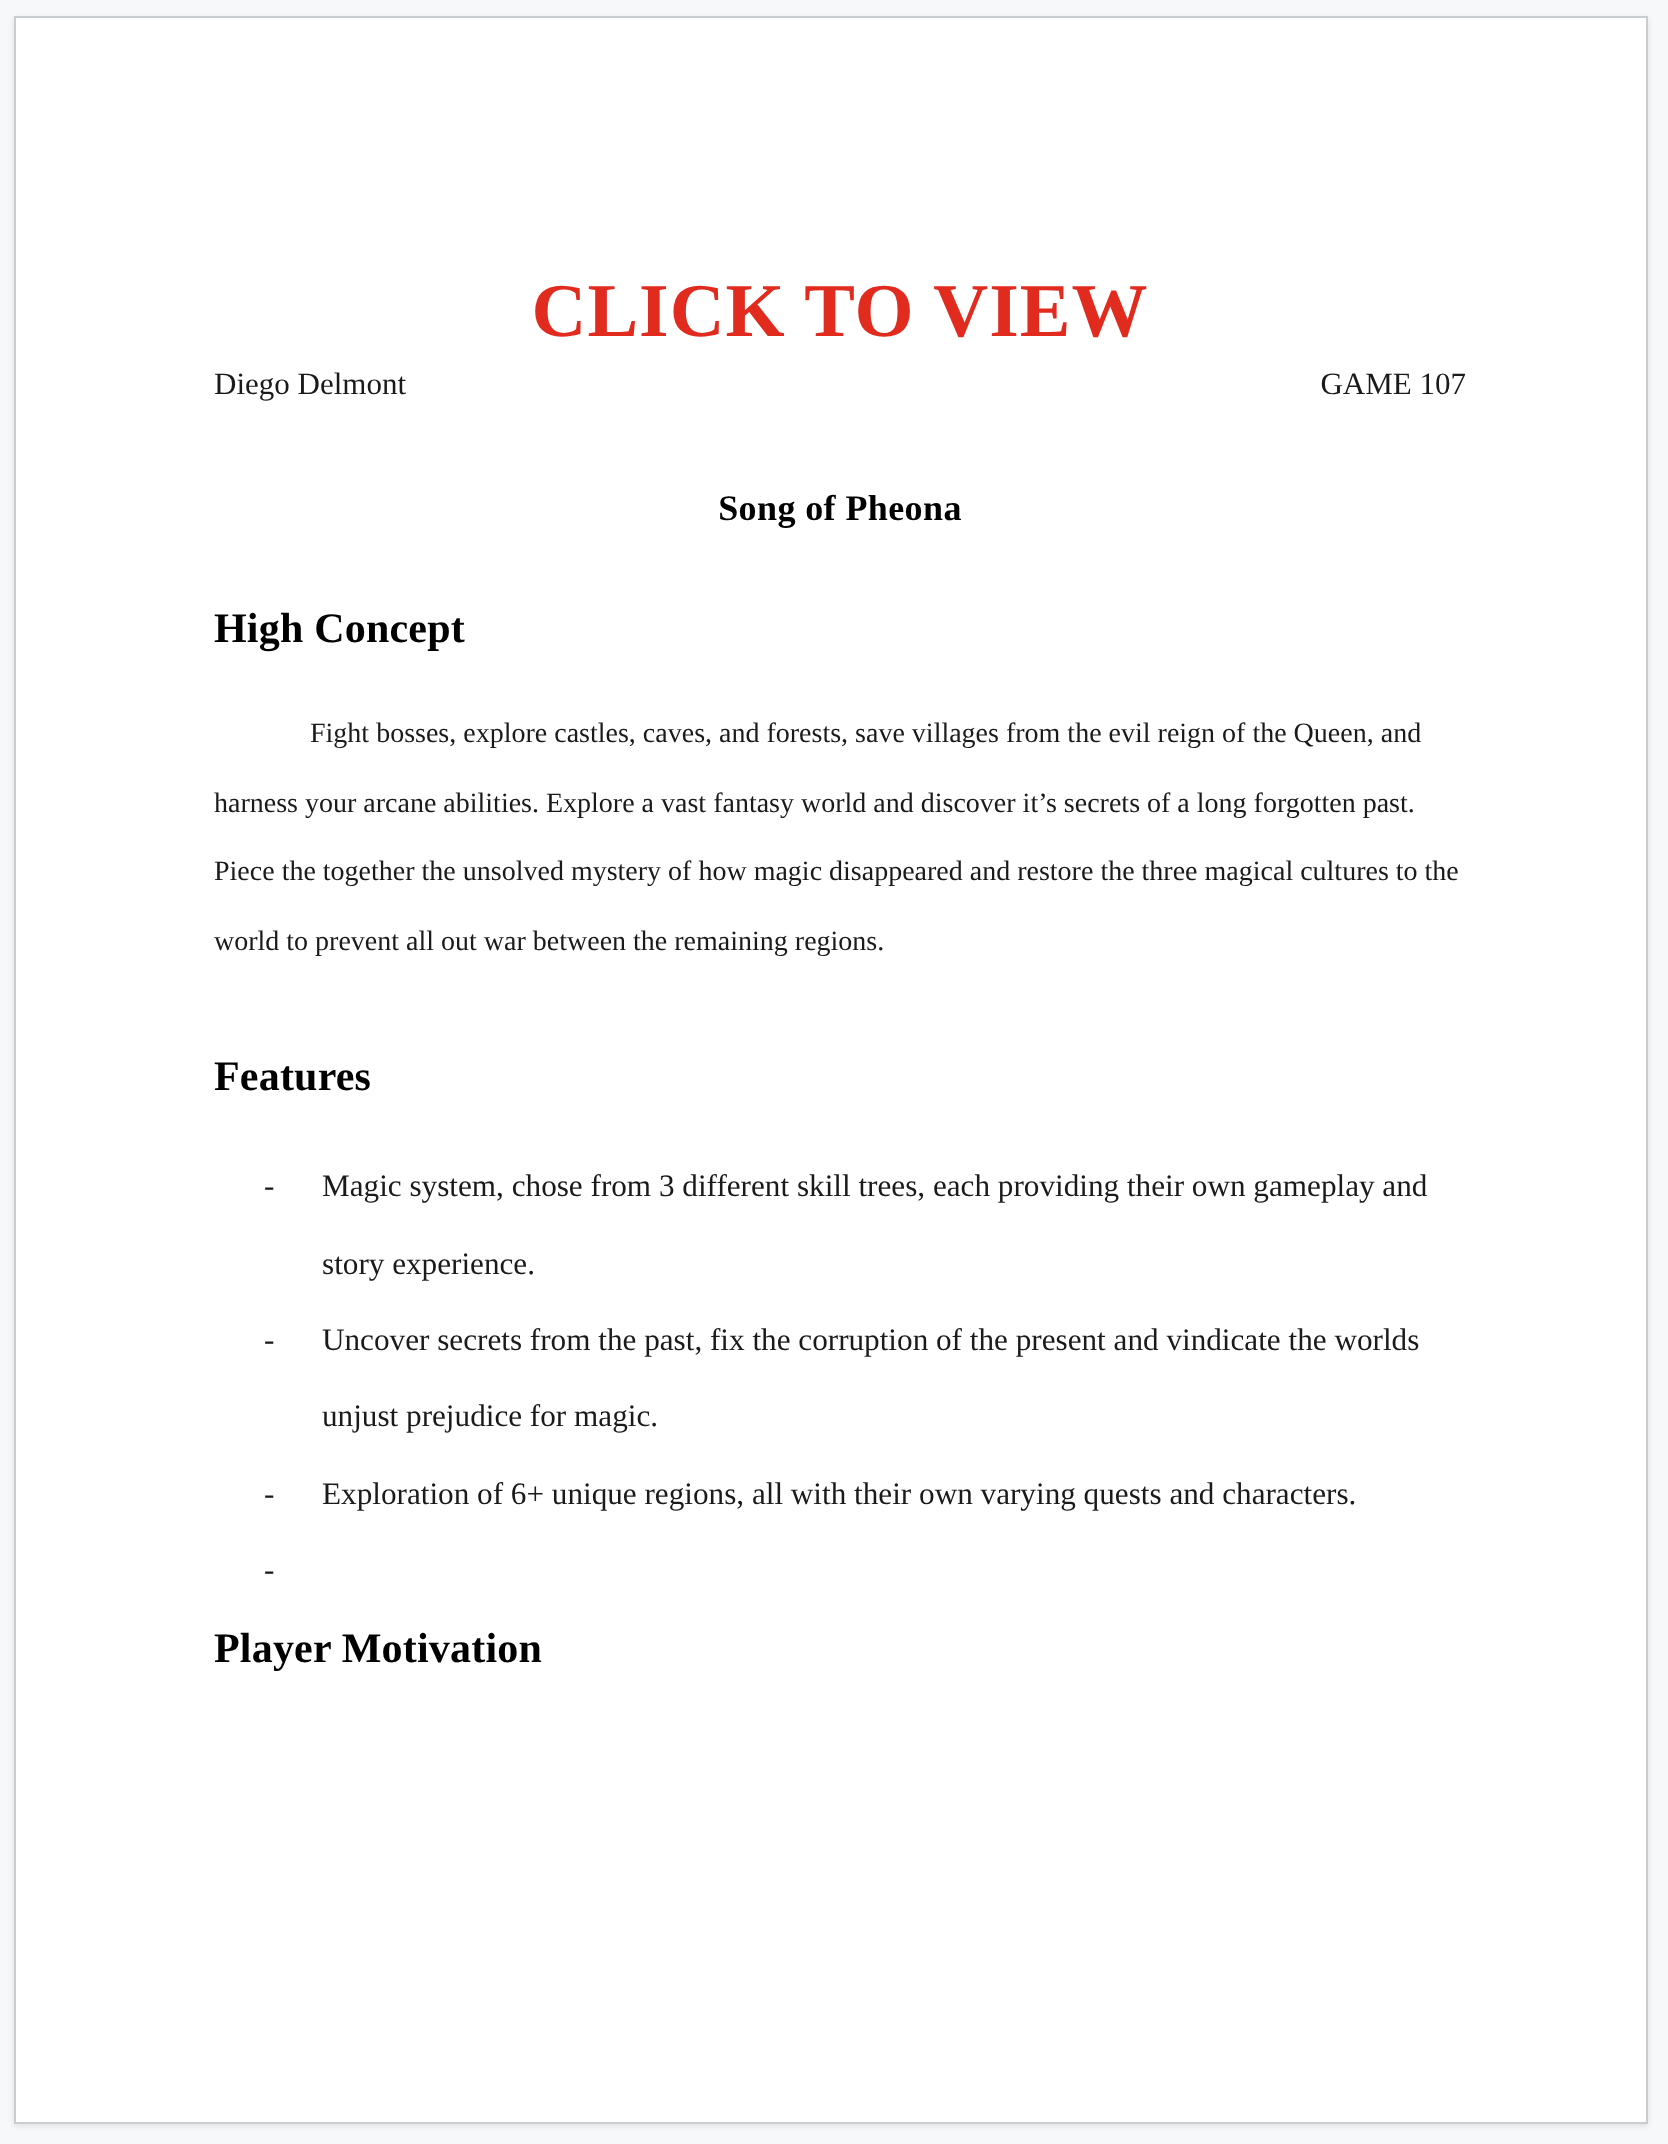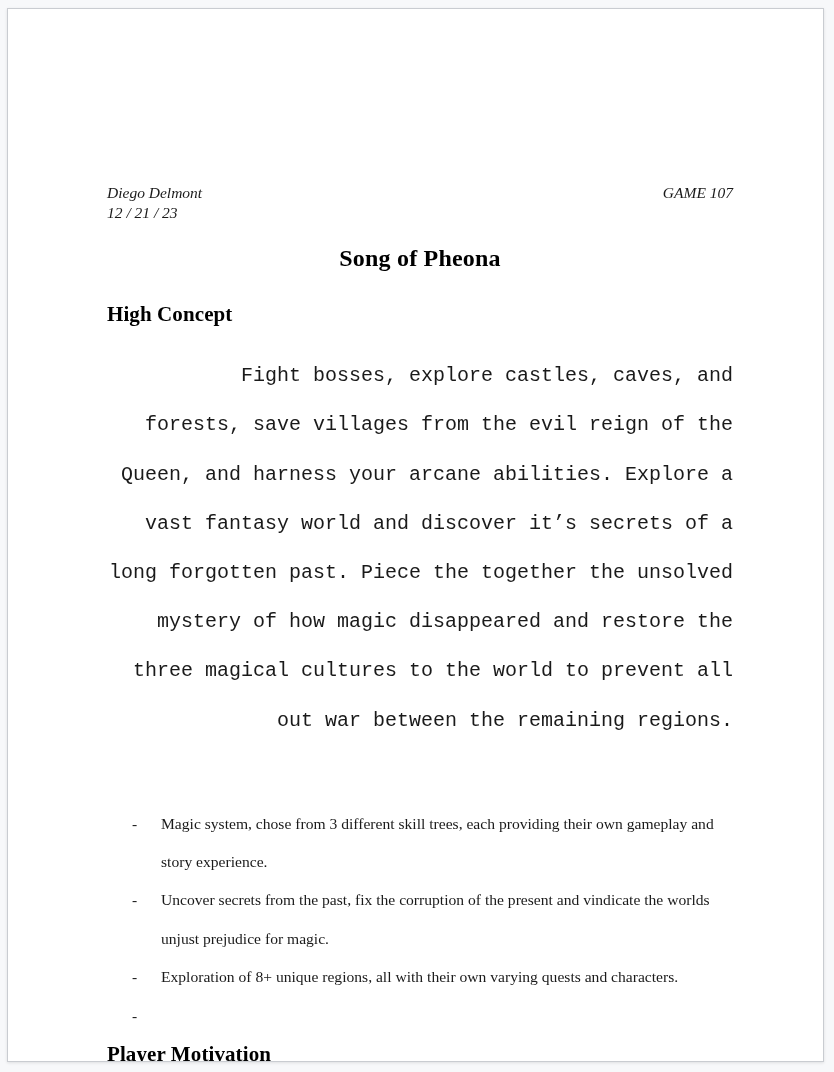--- a/index.html
+++ b/index.html
@@ -53,21 +53,20 @@
 
   
   .doc-header {
     position: absolute;
     left: 0;
     top: 174px;
     width: 626px;
     font-size: 15.5px;
     color: #1a1a1a;
     line-height: 1.32;
-    font-style: italic;
   }
   .doc-header .hdr-row {
     position: relative;
     display: block;
   }
   .hdr-author {
     display: inline-block;
   }
   .hdr-course {
     position: absolute;
@@ -79,21 +78,21 @@
     display: block;
   }
 
   
   .doc-title {
     position: absolute;
     left: 0;
     top: 235px;
     width: 626px;
     text-align: center;
-    font-size: 24px;
+    font-size: 18px;
     font-weight: bold;
     color: #000;
     line-height: 1.2;
     letter-spacing: 0.2px;
   }
 
   
   .body-flow {
     position: absolute;
     left: 0;
@@ -105,26 +104,25 @@
     margin: 0;
     font-size: 21px;
     font-weight: bold;
     color: #000;
     line-height: 1.25;
     letter-spacing: 0.1px;
   }
 
   p.body-para {
     margin: 0;
-    font-size: 20px;
+    font-size: 14px;
     color: #1a1a1a;
     line-height: 2.46;
     text-indent: 48px;
-    text-align: right;
-    font-family: Liberation Mono, monospace;
+    text-align: left;
   }
 
   .spacer-sm { height: 24px; }
   .spacer-md { height: 36px; }
   .spacer-lg { height: 44px; }
 
   
   ul.feature-list {
     margin: 0;
     padding: 0;
@@ -145,56 +143,57 @@
     line-height: 2.46;
     color: #1a1a1a;
   }
 </style>
 </head>
 <body>
 
 <div class="page-sheet">
   <div class="page-inner">
 
+    <div class="click-to-view">CLICK TO VIEW</div>
 
     <div class="doc-header">
       <span class="hdr-row">
         <span class="hdr-author">Diego Delmont</span>
         <span class="hdr-course">GAME 107</span>
       </span>
-      <span class="hdr-date">12 / 21 / 23</span>
     </div>
 
     <div class="doc-title">Song of Pheona</div>
 
     <div class="body-flow">
 
       <h2 class="section-heading">High Concept</h2>
 
       <div class="spacer-sm"></div>
 
       <p class="body-para">Fight bosses, explore castles, caves, and forests, save villages from the evil reign of the Queen, and harness your arcane abilities. Explore a vast fantasy world and discover it’s secrets of a long forgotten past. Piece the together the unsolved mystery of how magic disappeared and restore the three magical cultures to the world to prevent all out war between the remaining regions.</p>
 
       <div class="spacer-md"></div>
 
+      <h2 class="section-heading">Features</h2>
 
       <div class="spacer-sm"></div>
 
       <ul class="feature-list">
         <li>
           <span class="bullet-dash">-</span>
           <span>Magic system, chose from 3 different skill trees, each providing their own gameplay and story experience.</span>
         </li>
         <li>
           <span class="bullet-dash">-</span>
           <span>Uncover secrets from the past, fix the corruption of the present and vindicate the worlds unjust prejudice for magic.</span>
         </li>
         <li>
           <span class="bullet-dash">-</span>
-          <span>Exploration of 8+ unique regions, all with their own varying quests and characters.</span>
+          <span>Exploration of 6+ unique regions, all with their own varying quests and characters.</span>
         </li>
         <li>
           <span class="bullet-dash">-</span>
         </li>
       </ul>
 
       <div class="spacer-lg"></div>
 
       <h2 class="section-heading">Player Motivation</h2>
 

